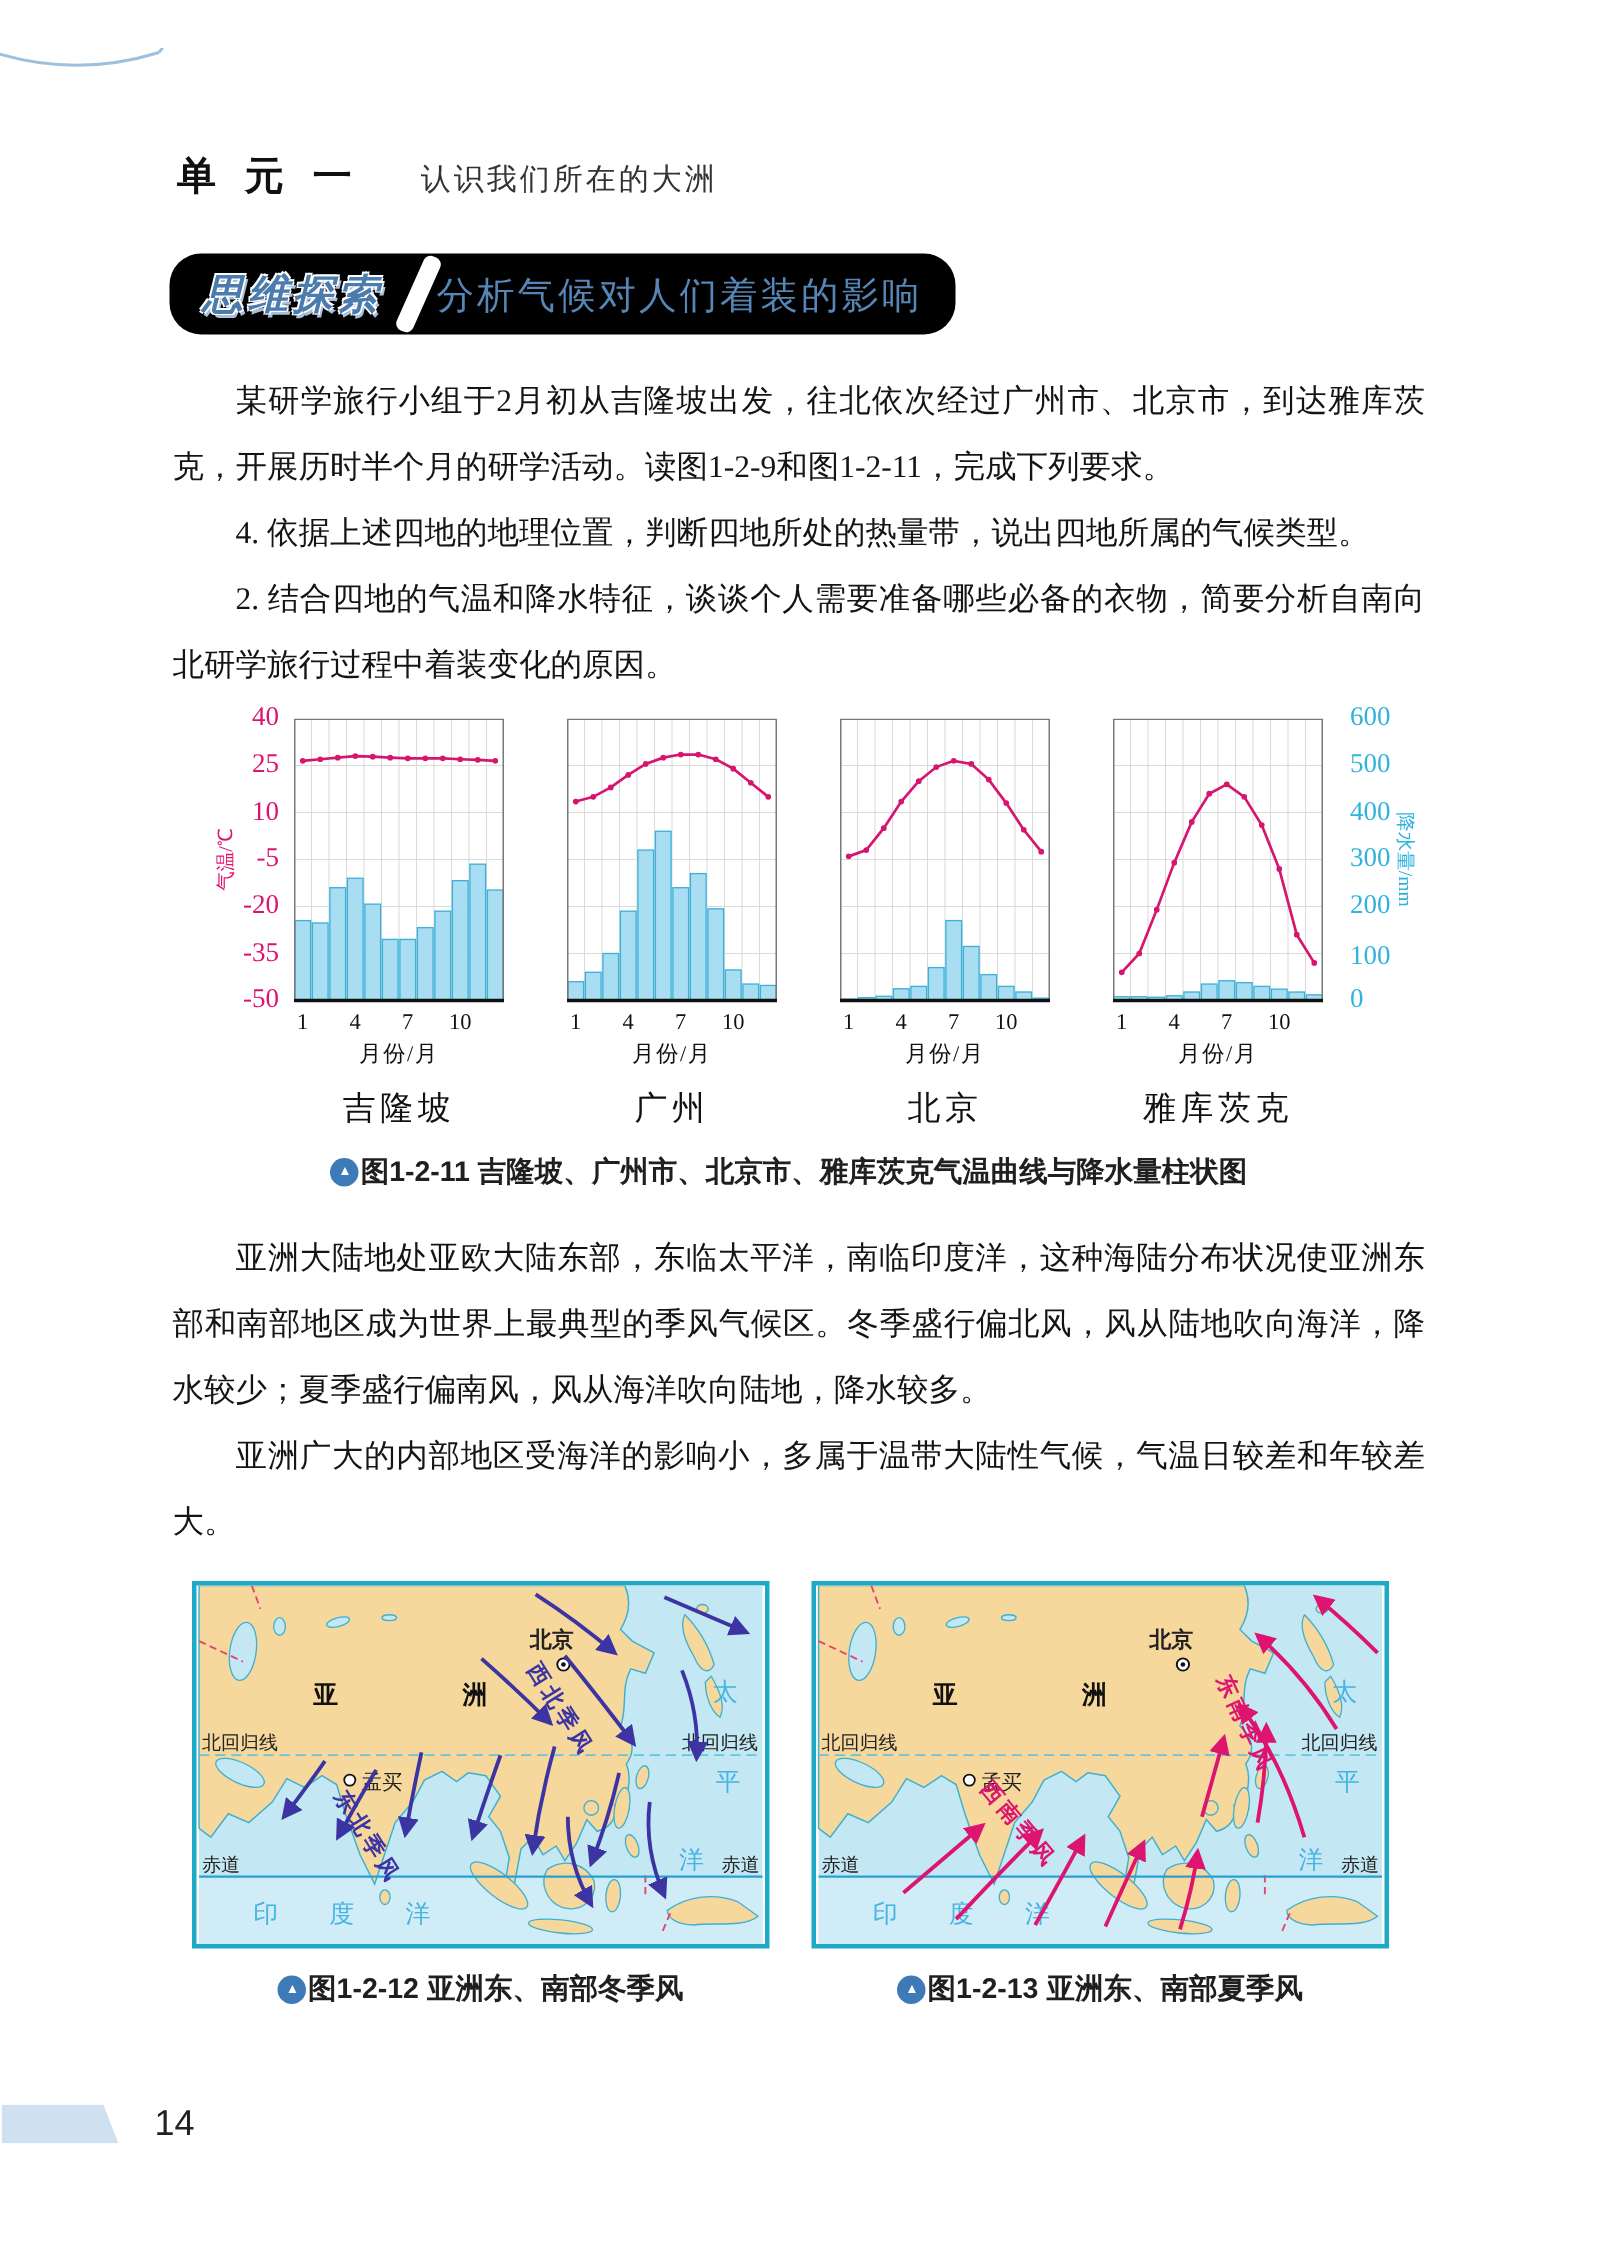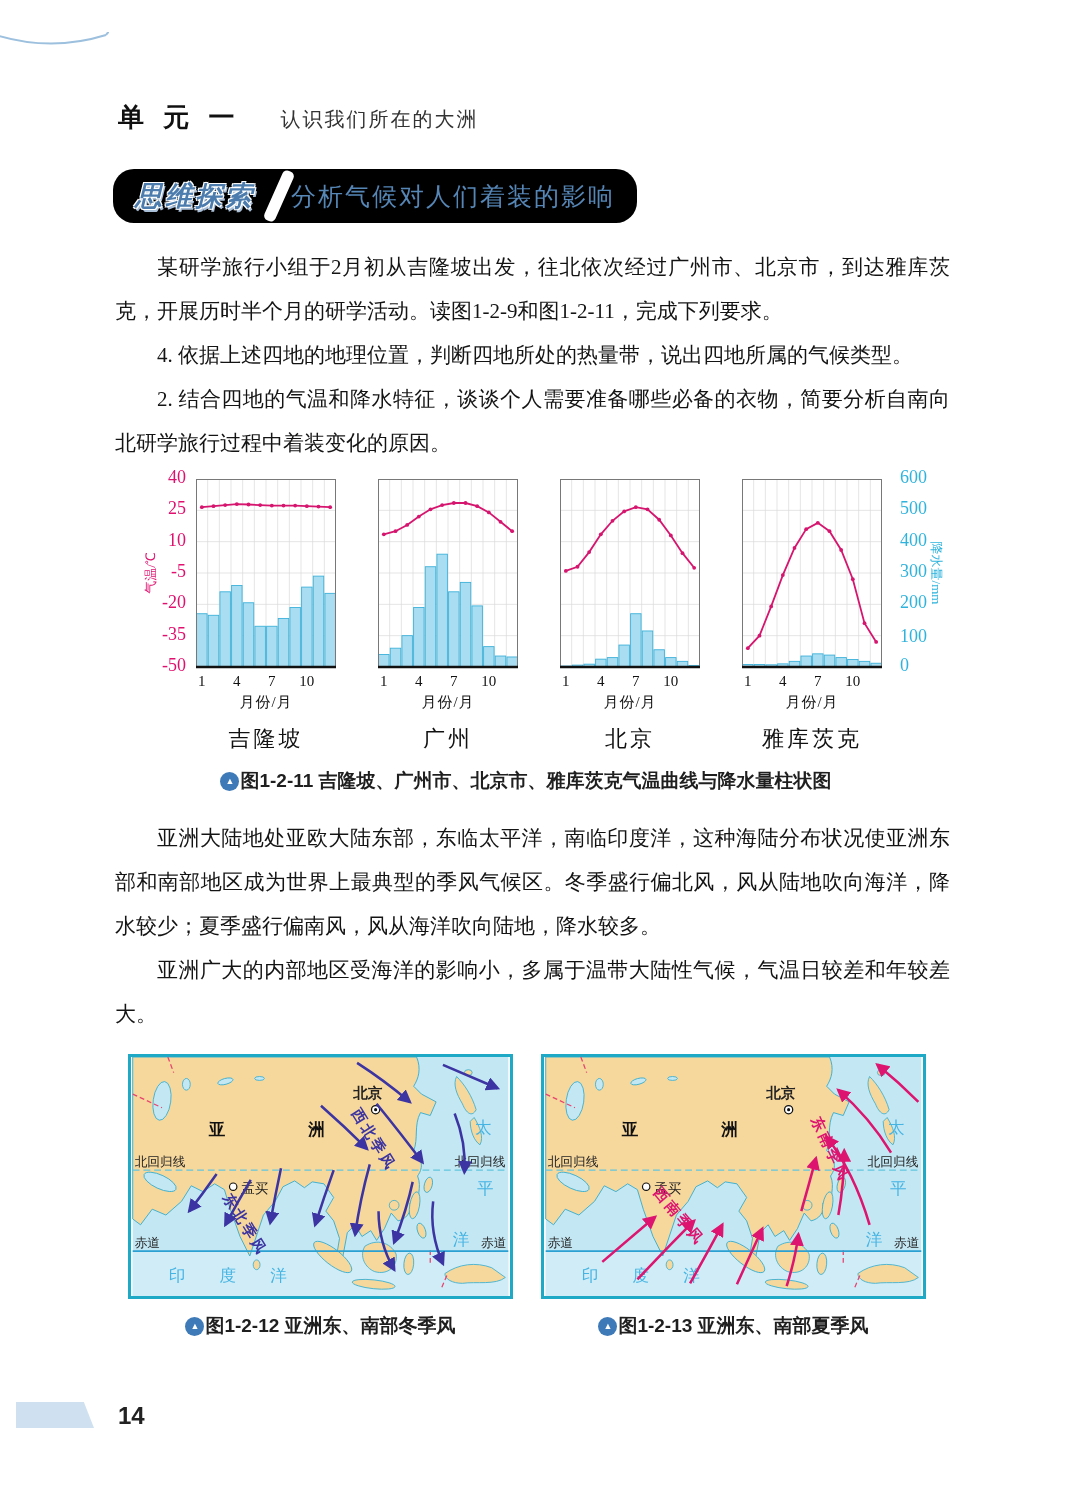--- a/index.html
+++ b/index.html
@@ -64,21 +64,21 @@
   .cap-icon { flex:0 0 auto; width:19px; height:19px; border-radius:50%; background:#3e7ab8;
               color:#fff; display:inline-flex; align-items:center; justify-content:center; }
   .cap-icon::before { content:"▲"; font-size:9px; line-height:1; transform:translateY(-0.5px); }
   
   .maps-row { display:flex; gap:28px; margin:18px 0 0 128px; }
   .map-figure { width:385px; }
   .map-frame { border:3px solid #1ea9c6; display:block; }
   .map-frame text { font-family:"Liberation Serif","DejaVu Serif",serif; }
   .map-caption { margin-top:14px; }
   
-  .page-footer { position:absolute; left:16px; top:1402px; display:flex; align-items:flex-start;font-weight:bold; }
+  .page-footer { position:absolute; left:1px; top:1402px; display:flex; align-items:center; }
   .tab-shape { width:78px; height:26px; background:#cfe1f1;
                clip-path:polygon(0 0, 87% 0, 100% 100%, 0 100%); }
   .page-number { font-family:"Liberation Sans",sans-serif; font-size:24px; color:#222;
                  margin-left:24px; }
 </style>
 </head>
 <body>
 
 <div class="page">
 

